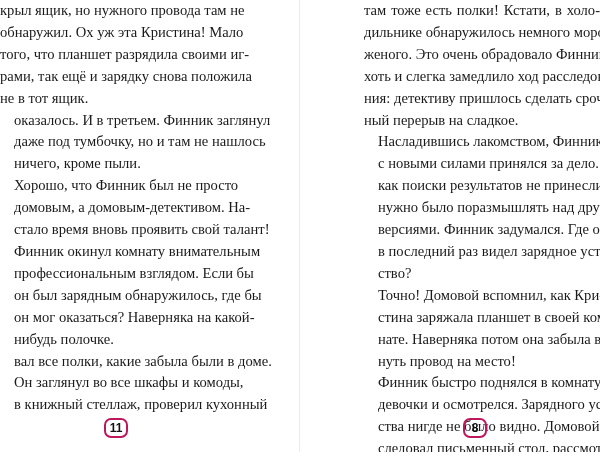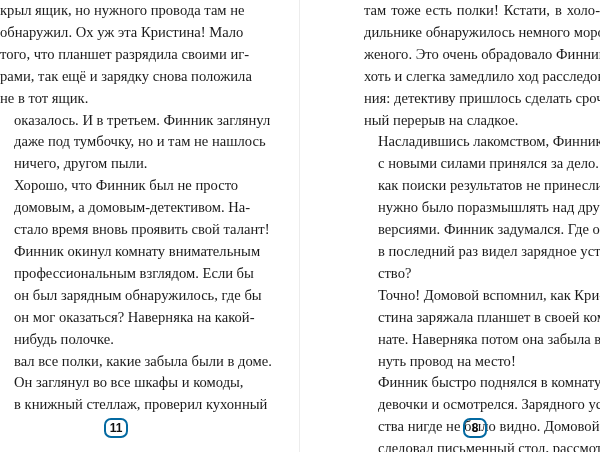--- a/index.html
+++ b/index.html
@@ -23,21 +23,21 @@
       text-align: justify;
     }
     .page-left .text-block { left: 0; width: 232px; }
     .page-right .text-block { left: 64px; width: 236px; }
     .para { margin: 0; text-indent: 0; }
     .para.indent { text-indent: 14px; }
     .para .ln { display: block; text-align-last: justify; white-space: nowrap; }
     .para .ln.last { text-align-last: left; }
     .pagenum {
       position: absolute; top: 418px; width: 24px; height: 20px;
-      border: 2px solid #0369a1; border-radius: 7px;
+      border: 2px solid #be185d; border-radius: 7px;
       display: flex; align-items: center; justify-content: center;
       font-family: "Liberation Sans", "DejaVu Sans", sans-serif;
       font-weight: bold; font-size: 12px; color: #111;
       box-sizing: border-box;
     }
     .page-left .pagenum { left: 104px; }
     .page-right .pagenum { left: 163px; }
   </style>
 </head>
 <body>
@@ -48,21 +48,21 @@
       <p class="para">
         <span class="ln">крыл ящик, но нужного провода там не</span>
         <span class="ln">обнаружил. Ох уж эта Кристина! Мало</span>
         <span class="ln">того, что планшет разрядила своими иг-</span>
         <span class="ln">рами, так ещё и зарядку снова положила</span>
         <span class="ln last">не в тот ящик.</span>
       </p>
       <p class="para indent">
         <span class="ln">оказалось. И в третьем. Финник заглянул</span>
         <span class="ln">даже под тумбочку, но и там не нашлось</span>
-        <span class="ln last">ничего, другом пыли.</span>
+        <span class="ln last">ничего, кроме пыли.</span>
       </p>
       <p class="para indent">
         <span class="ln">Хорошо, что Финник был не просто</span>
         <span class="ln">домовым, а домовым-детективом. На-</span>
         <span class="ln">стало время вновь проявить свой талант!</span>
         <span class="ln">Финник окинул комнату внимательным</span>
         <span class="ln">профессиональным взглядом. Если бы</span>
         <span class="ln">он был зарядным обнаружилось, где бы</span>
         <span class="ln">он мог оказаться? Наверняка на какой-</span>
         <span class="ln last">нибудь полочке.</span>

